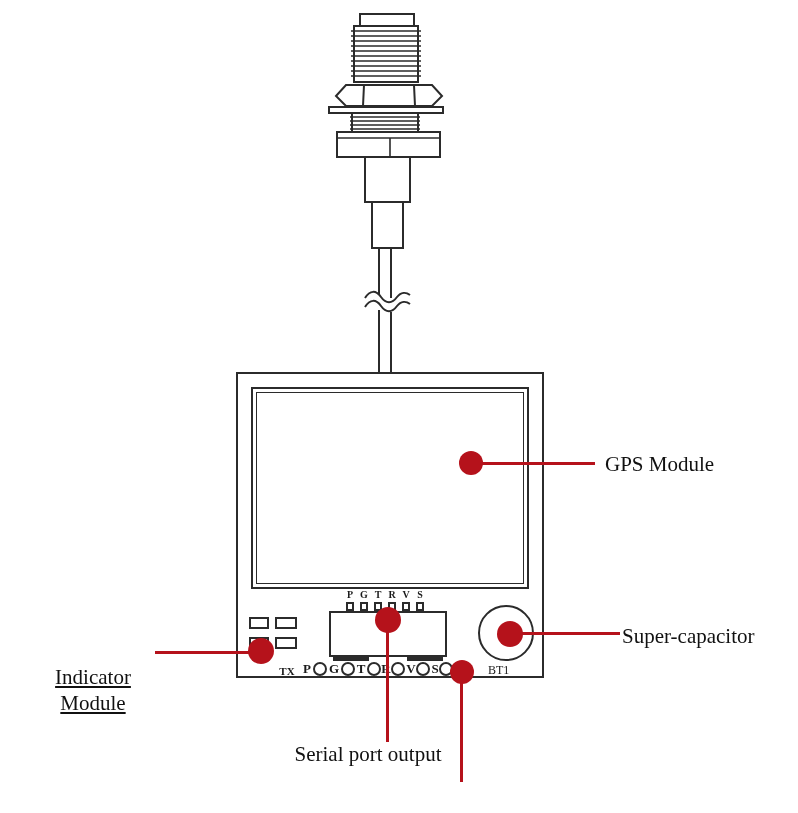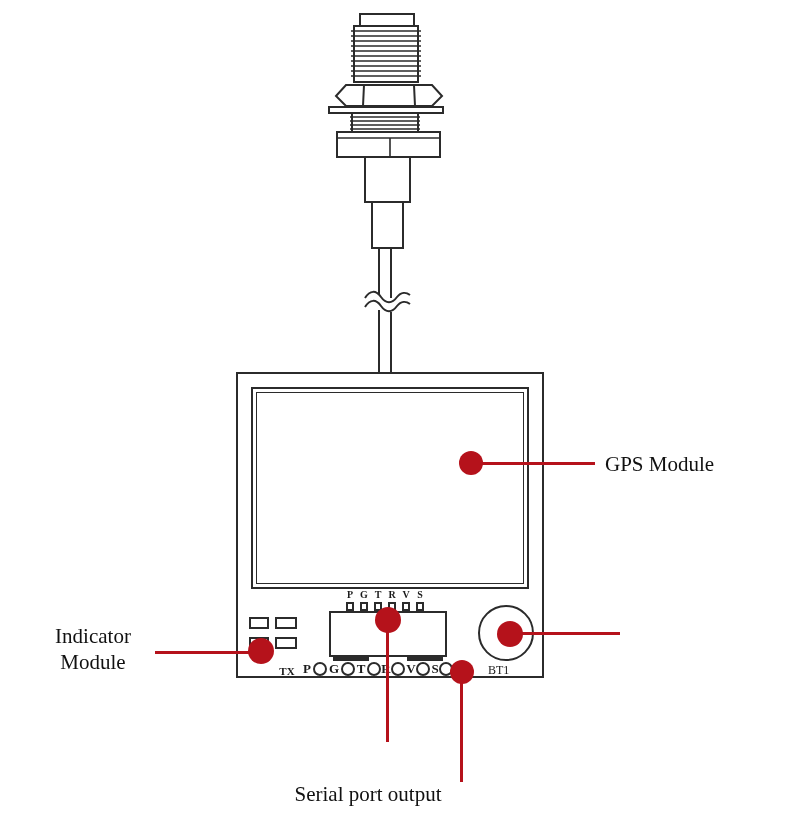--- a/index.html
+++ b/index.html
@@ -114,19 +114,20 @@
   <div class="abs red-vline" style="left:386px;top:619px;height:123px;"></div>
   <div class="abs red-dot" style="left:375px;top:607px;width:26px;height:26px;"></div>
 
   <div class="abs red-hline" style="left:510px;top:632px;width:110px;"></div>
   <div class="abs red-dot" style="left:497px;top:621px;width:26px;height:26px;"></div>
 
   <div class="abs red-vline" style="left:460px;top:671px;height:111px;"></div>
   <div class="abs red-dot" style="left:450px;top:660px;width:24px;height:24px;"></div>
 
   <div class="abs callout-label" style="left:605px;top:451px;">GPS Module</div>
-  <div class="abs callout-label center" style="left:38px;top:623px;width:110px;">
+  <div class="abs callout-label" style="left:622px;top:623px;">Super-capacitor</div>
+  <div class="abs callout-label center" style="left:38px;top:664px;width:110px;text-decoration:underline;">
     <div>Indicator</div>
     <div>Module</div>
   </div>
-  <div class="abs callout-label center" style="left:289px;top:741px;width:158px;margin-top:40px;">Serial port output</div>
+  <div class="abs callout-label center" style="left:289px;top:741px;width:158px;">Serial port output</div>
 
 </div>
 
 </body></html>

